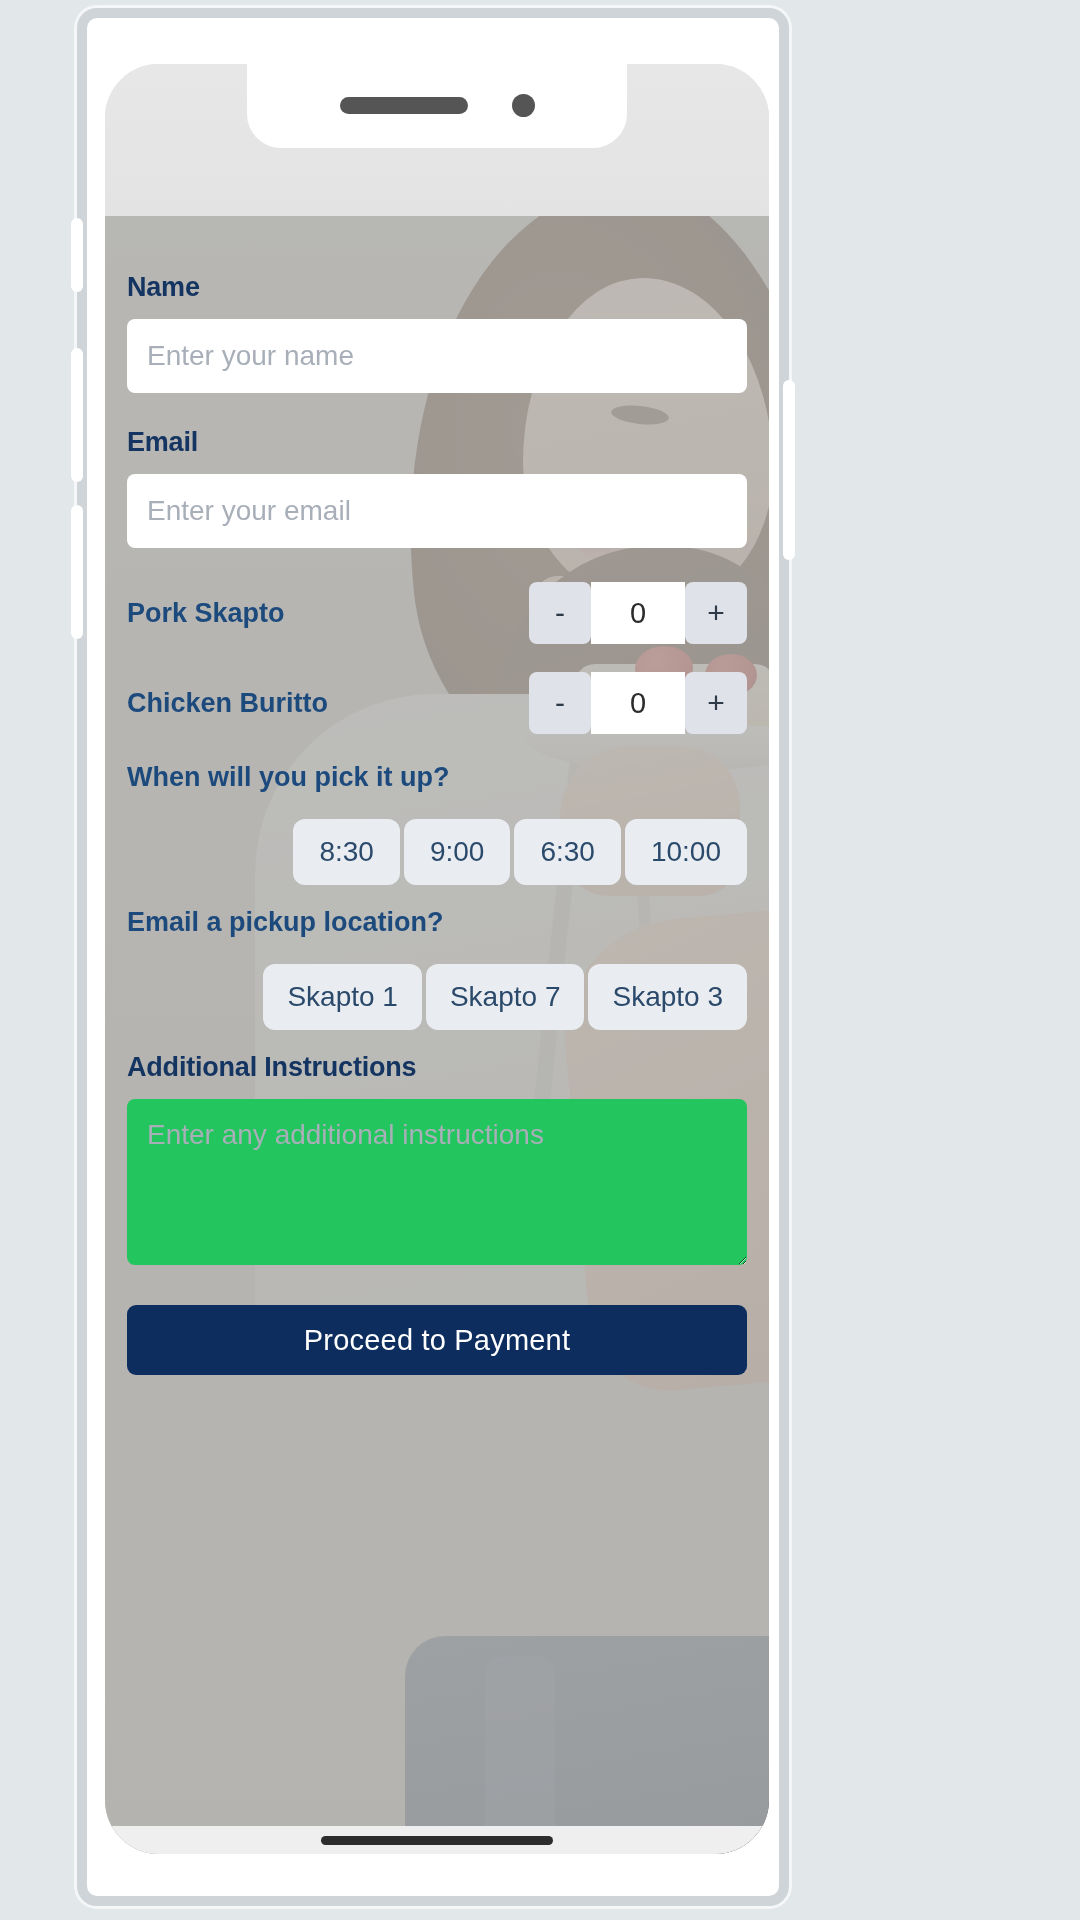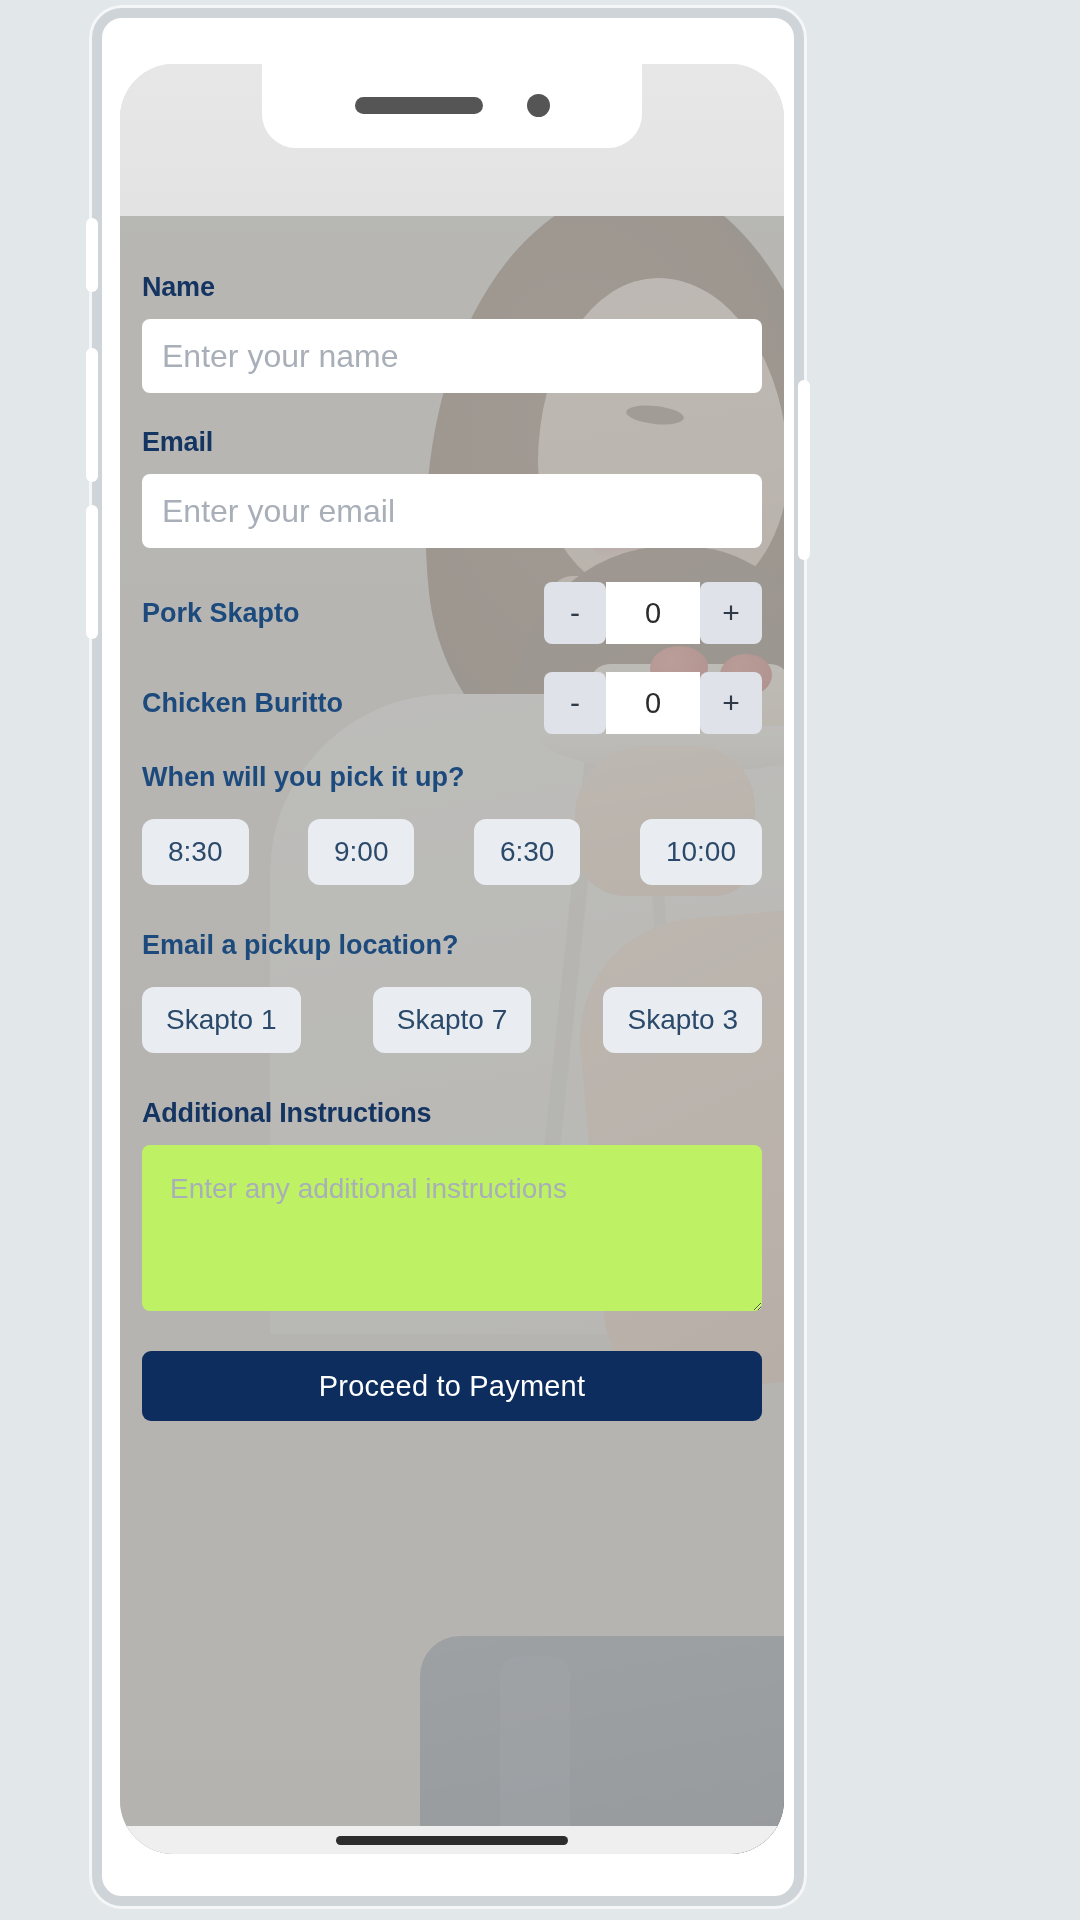--- a/index.html
+++ b/index.html
@@ -13,25 +13,25 @@
   
   #page {
     position: relative;
     width: 1080px; height: 1920px;
     background: #e2e7ea;
   }
 
   
   #phone-frame {
     position: absolute;
-    left: 92px; top: 8px;
+    left: 77px; top: 8px;
     width: 712px; height: 1898px;
     background: #ffffff;
     border: 10px solid #cfd4d8;
-    border-radius: 30px;
+    border-radius: 20px;
     box-shadow: 0 0 0 3px #f4f6f7;
   }
   #phone-inner {
     position: absolute;
     left: 18px; top: 46px;
     width: 664px; height: 1790px;
     border-radius: 54px;
     overflow: hidden;
     background: #e8e8e8;
   }
@@ -244,21 +244,21 @@
   }
   .text-input {
     display: block;
     width: 100%;
     height: 74px;
     background: #ffffff;
     border: none;
     border-radius: 8px;
     padding: 8px 20px;
     font-family: "Liberation Sans", sans-serif;
-    font-size: 32px;
+    font-size: 28px;
     color: #2b2b2b;
     outline: none;
     margin-bottom: 34px;
   }
   .text-input::placeholder { color: #a8afb8; }
 
   
   .item-row {
     display: flex;
     align-items: center;
@@ -301,23 +301,23 @@
 
   .question {
     font-size: 27px;
     font-weight: bold;
     color: #1d4a7d;
     margin: 18px 0 26px 0;
   }
 
   .chip-row {
     display: flex;
-    justify-content: space-between;
-    gap: 16px;
-    margin-bottom: 45px;
+    justify-content: flex-end;
+    gap: 4px;
+    margin-bottom: 22px;
   }
   .chip {
     background: #e9ecf0;
     border: none;
     border-radius: 12px;
     padding: 0 26px;
     height: 66px;
     font-family: "Liberation Sans", sans-serif;
     font-size: 28px;
     color: #2b4a6b;
@@ -326,24 +326,24 @@
     align-items: center;
     justify-content: center;
     white-space: nowrap;
   }
   .chip.wide { padding: 0 24px; }
 
   .textarea {
     display: block;
     width: 100%;
     height: 166px;
-    background: #bef264;
+    background: #22c55e;
     border: none;
     border-radius: 8px;
-    padding: 28px;
+    padding: 20px;
     font-family: "Liberation Sans", sans-serif;
     font-size: 28px;
     color: #2b2b2b;
     outline: none;
     resize: both;
     margin-bottom: 40px;
   }
   .textarea::placeholder { color: #a8afb8; }
 
   #submit-button {

